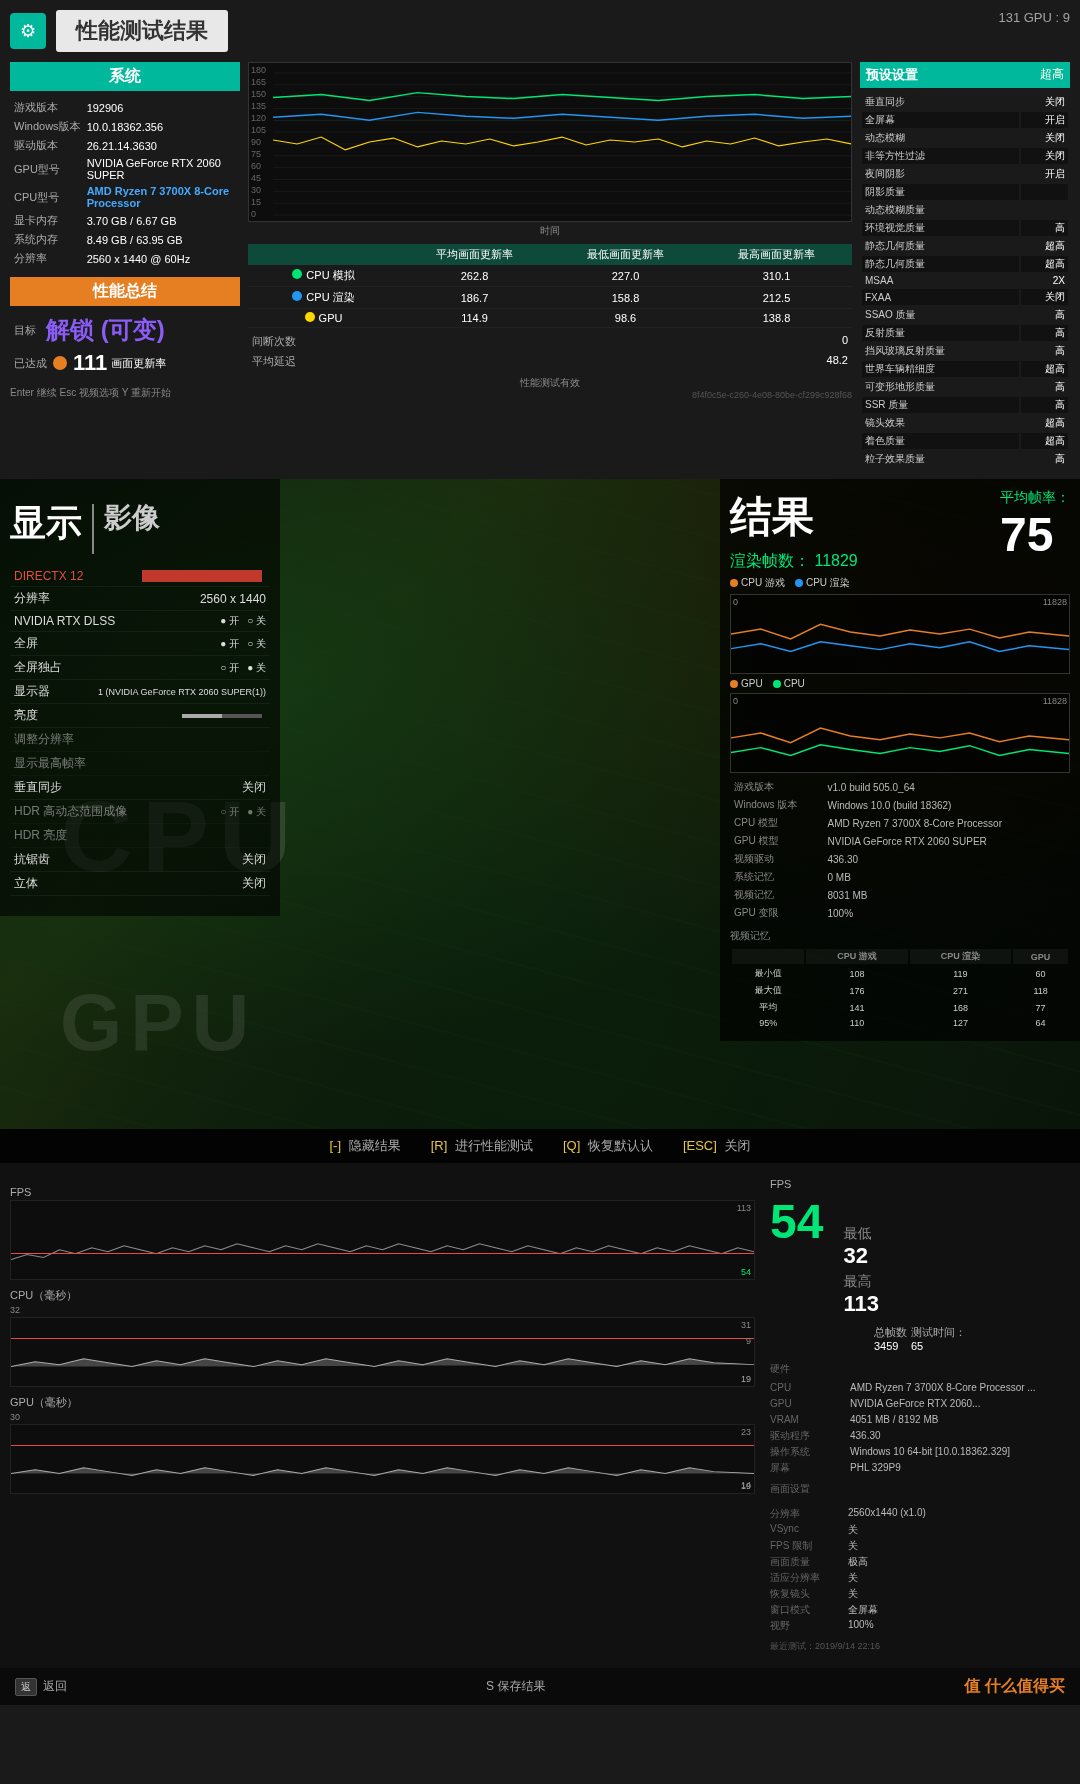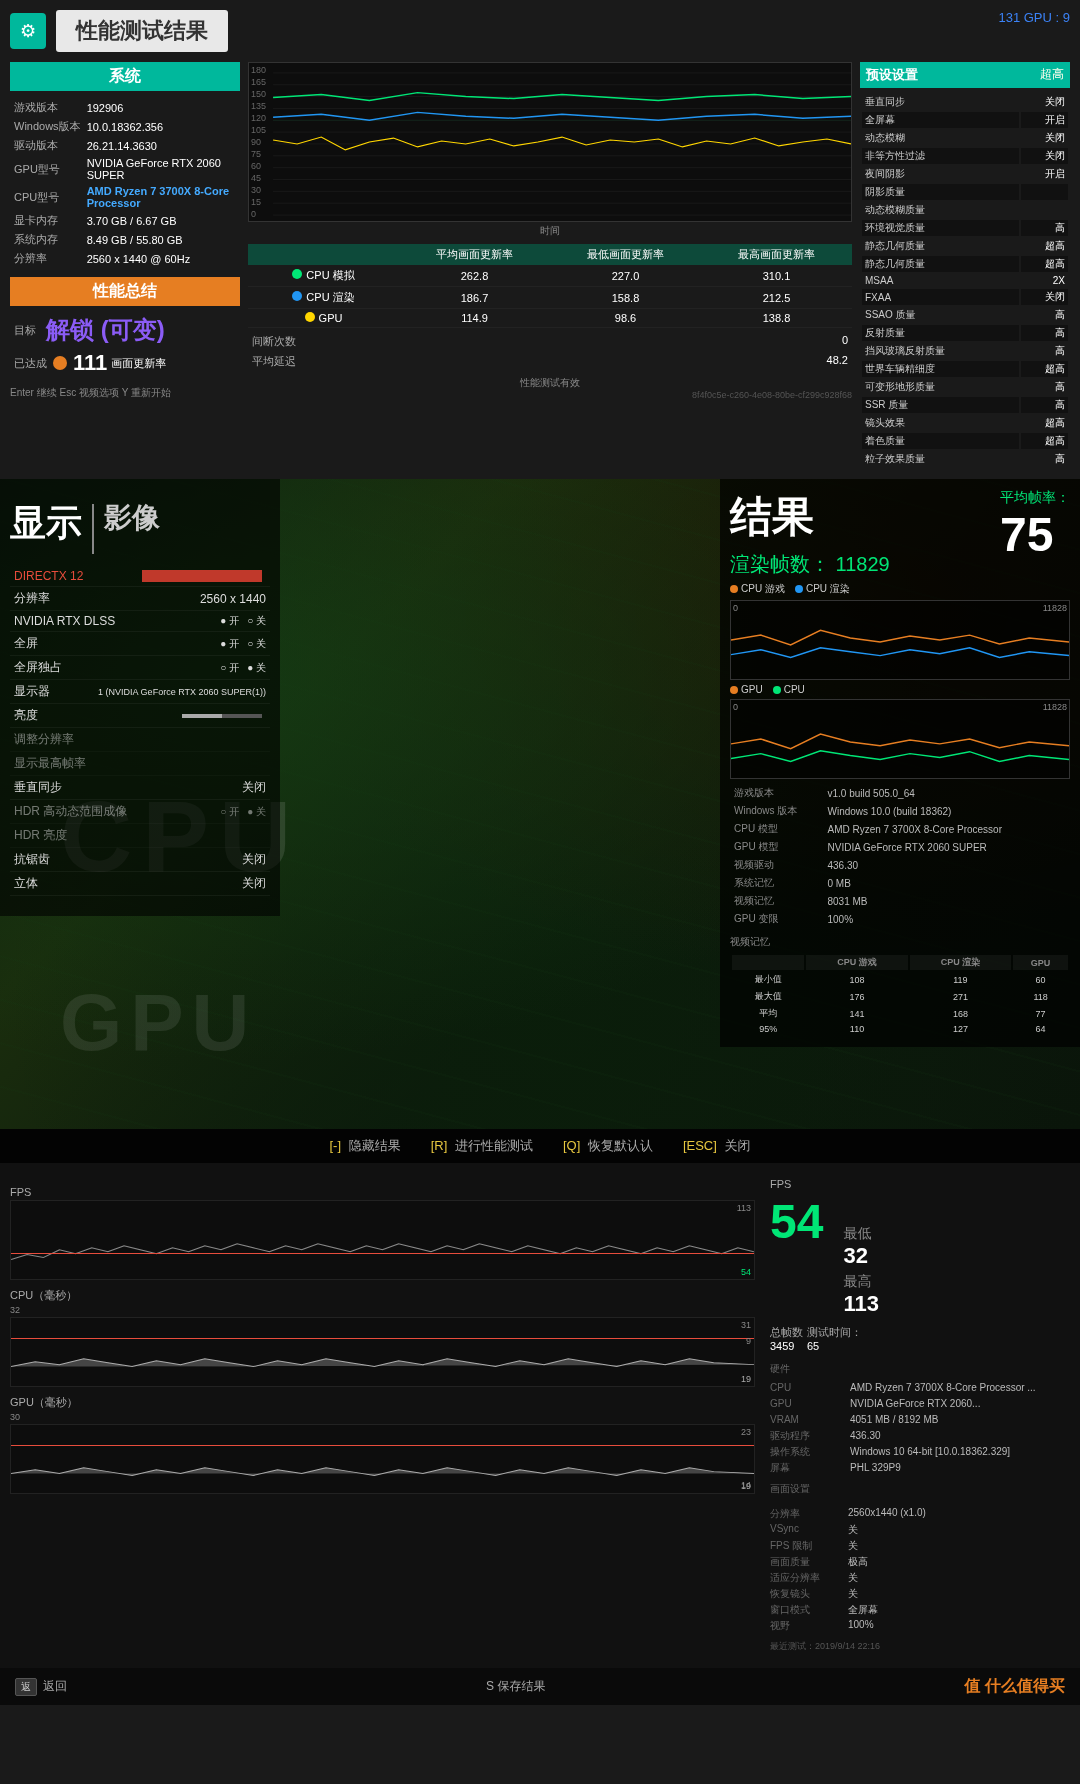--- a/index.html
+++ b/index.html
@@ -36,21 +36,21 @@
       background: #e8e8e8;
       color: #333;
       padding: 6px 20px;
       font-size: 22px;
       font-weight: bold;
       border-radius: 3px;
     }
     .gpu-badge {
       position: absolute;
       top: 10px; right: 10px;
-      color: #3b82f6;
+      color: #a3a3a3;
       font-size: 13px;
     }
 
     .main-content {
       display: flex;
       gap: 8px;
     }
 
     
     .left-panel {
@@ -296,21 +296,21 @@
       padding: 10px;
       background: rgba(0,0,0,0.7);
     }
     .results-title {
       font-size: 42px;
       font-weight: bold;
       color: #fff;
       margin-bottom: 6px;
     }
     .render-count {
-      font-size: 20px;
+      font-size: 16px;
       color: #00e676;
       margin-bottom: 4px;
     }
     .avg-fps-label {
       font-size: 16px;
       color: #fff;
     }
     .avg-fps-val {
       font-size: 24px;
       font-weight: bold;
@@ -472,20 +472,21 @@
       font-size: 22px;
       font-weight: bold;
       color: #fff;
     }
     .fps-extra {
       display: flex;
       gap: 4px;
       font-size: 11px;
       color: #aaa;
       margin-bottom: 10px;
+      justify-content: center;
     }
 
     .hw-info {
       font-size: 10px;
       color: #888;
       line-height: 1.6;
     }
     .hw-row {
       display: flex;
       gap: 10px;
@@ -577,21 +578,21 @@
         <tr>
           <td>CPU型号</td>
           <td style="color:#4af; font-weight:bold;">AMD Ryzen 7 3700X 8-Core Processor</td>
         </tr>
         <tr>
           <td>显卡内存</td>
           <td>3.70 GB / 6.67 GB</td>
         </tr>
         <tr>
           <td>系统内存</td>
-          <td>8.49 GB / 55.80 GB</td>
+          <td>8.49 GB / 63.95 GB</td>
         </tr>
         <tr>
           <td>分辨率</td>
           <td>2560 x 1440 @ 60Hz</td>
         </tr>
       </tbody>
         </table>
 
       <div class="perf-summary">
         <div class="section-header orange">性能总结</div>

